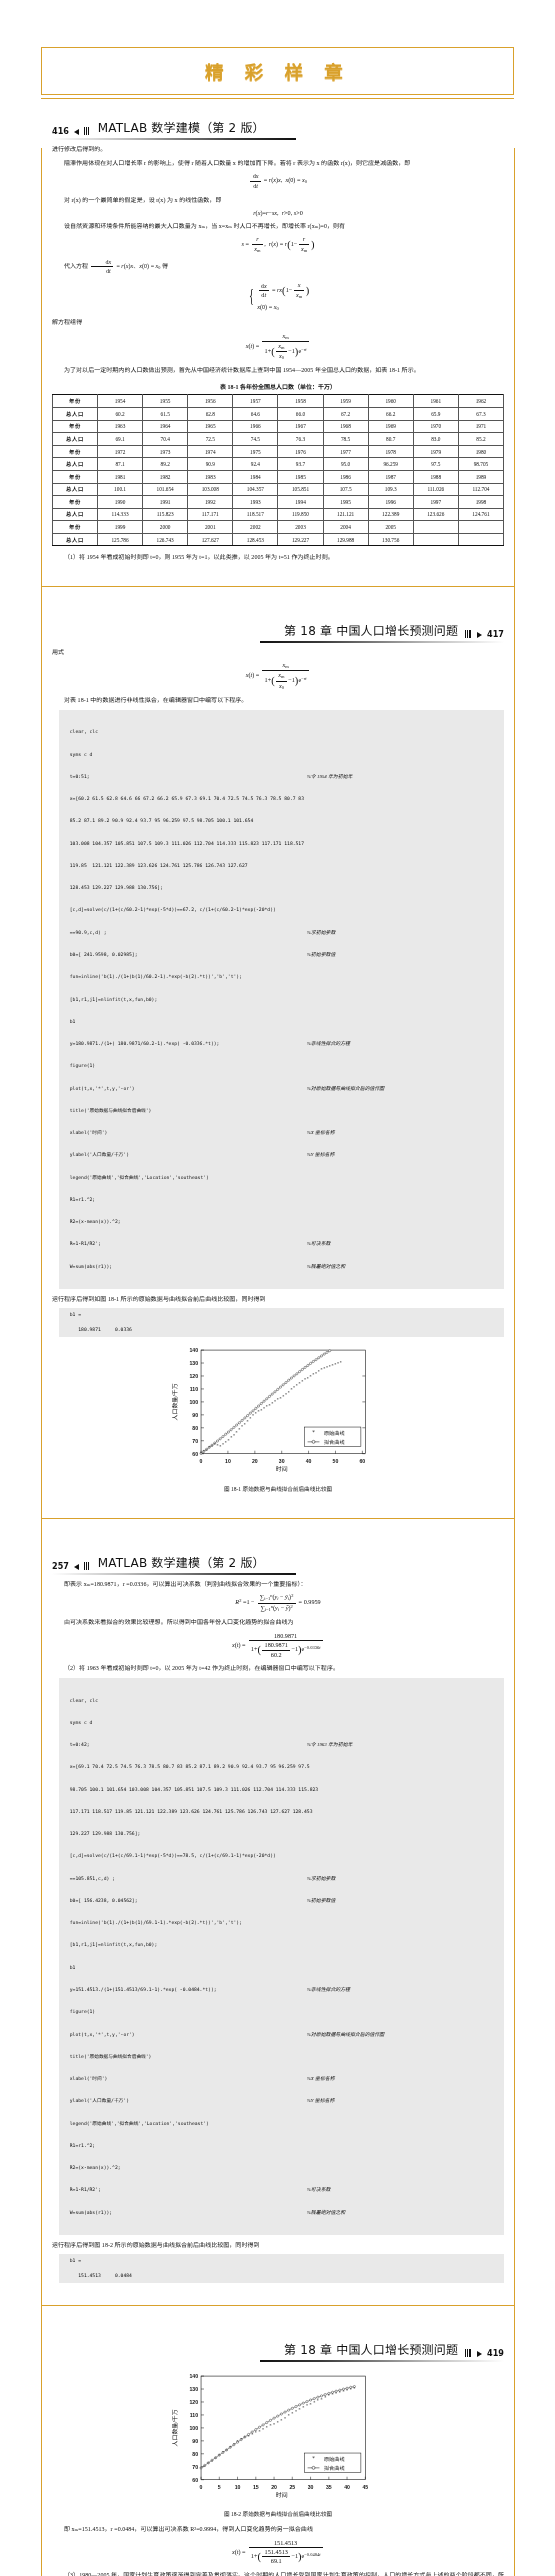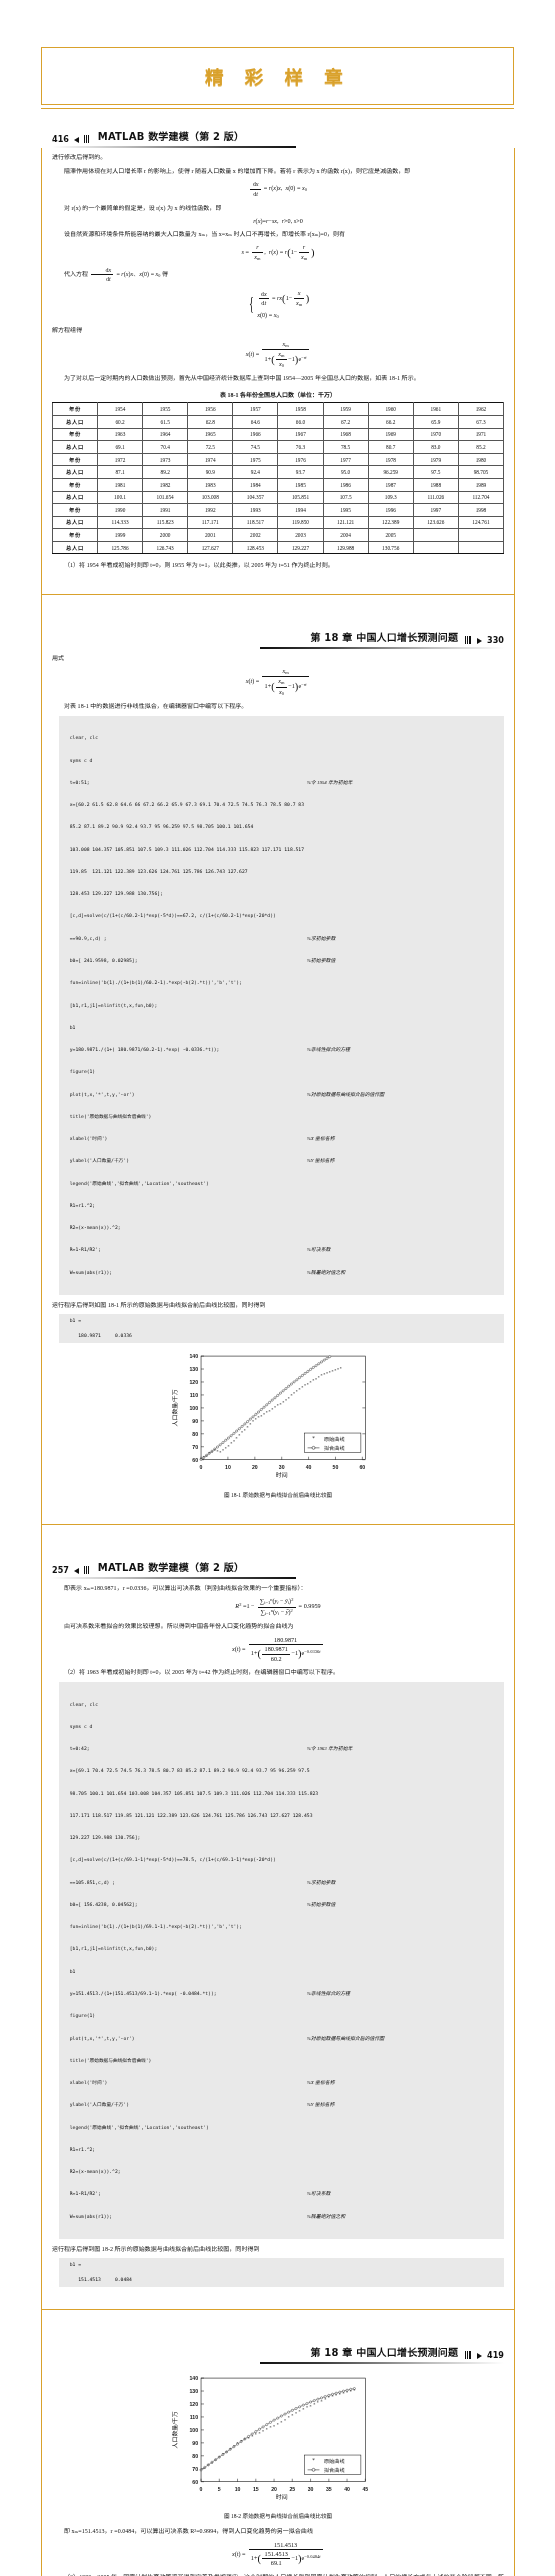--- a/index.html
+++ b/index.html
@@ -15,21 +15,21 @@
     position:relative;
     width:555px;
     min-height:2576px;
     background:#fff;
     box-sizing:border-box;
   }
   
   .banner-wrap{
     margin:47px 41px 0 41px;
     border:0.7px solid #d9a12c;
-    height:58px;
+    height:48px;
     display:flex;
     align-items:center;
     justify-content:center;
     background:#fff;
     box-sizing:border-box;
   }
   .banner-title{
     font-family:"DejaVu Sans","Liberation Sans",sans-serif;
     font-weight:bold;
     font-size:18.5px;
@@ -100,22 +100,22 @@
     border-left:5.2px solid #111;
     margin-bottom:0.7px;
   }
   .bars{
     display:inline-block;
     width:6.7px;height:8.1px;
     background:repeating-linear-gradient(to right,#111 0 1.1px,#fff 1.1px 2.2px);
     margin-bottom:0.7px;
   }
   .runhead-title{
-    font-size:10px;
-    font-weight:bold;
+    font-size:12px;
+    font-weight:normal;
     color:#111;
     letter-spacing:0.2px;
     white-space:nowrap;
     padding:0 2.2px 0.7px 2.2px;
   }
   .runrule{
     height:2.2px;
     background:linear-gradient(to right,#ffffff 0%,#bdbdbd 30%,#3a3a3a 75%,#101010 100%);
     margin:0.7px 0 0 0;
   }
@@ -467,21 +467,21 @@
 
   <div class="sheet-sep"></div>
   <div class="spacer"></div>
 
   <div class="sheet">
 
     <div class="runhead right">
       <span class="runhead-title">第 18 章   中国人口增长预测问题</span>
       <span class="bars"></span>
       <span class="tri-right"></span>
-      <span class="folio">330</span>
+      <span class="folio">417</span>
     </div>
     <div class="runrule-row right">
         <div class="rr runrule rev"></div>
       </div>
 
     <div class="p">用式</div>
 
     <div class="eq">
       <i>x</i>(<i>t</i>) = <span class="frac"><span class="num"><i>x</i><sub>m</sub></span>
       <span class="den">1+<span class="bigparen">(</span><span class="frac"><span class="num"><i>x</i><sub>m</sub></span><span class="den"><i>x</i><sub>0</sub></span></span>−1<span class="bigparen">)</span>e<sup>−<i>rt</i></sup></span></span>

